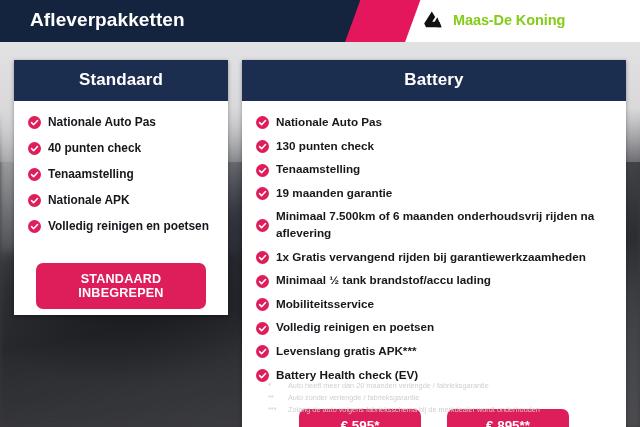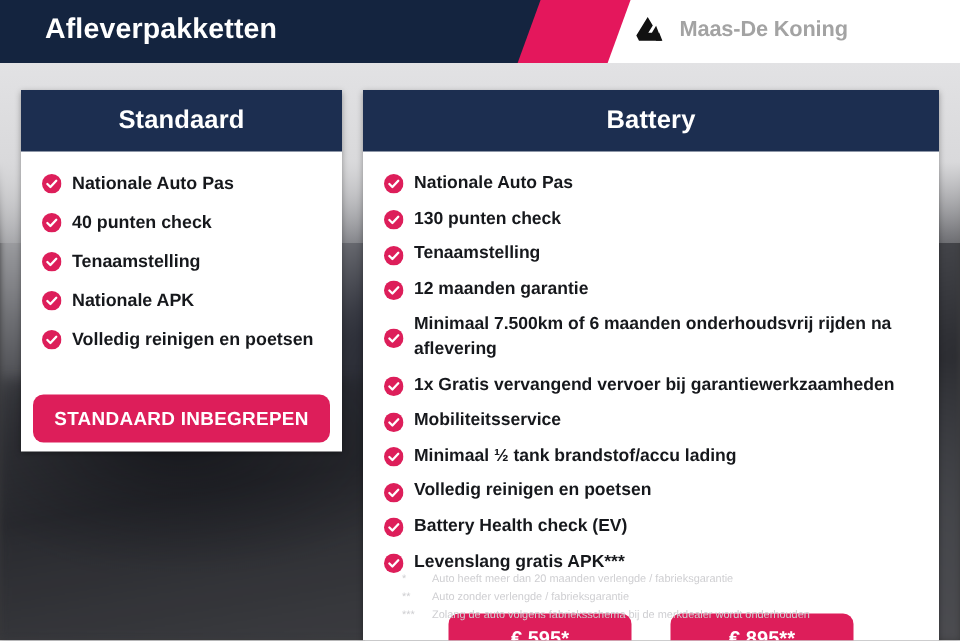--- a/index.html
+++ b/index.html
@@ -65,21 +65,21 @@
     width: 260px; height: 70px;
     background: #ffffff;
     transform: skewX(-20deg);
   }
   .brand {
     position: absolute; left: 424px; top: 11px;
     display: flex; align-items: center; gap: 7px;
   }
   .brand-mark { display: block; }
   .brand-name {
-    color: #a3a3a3;
+    color: #84cc16;
     font-size: 14.5px;
     font-weight: bold;
     letter-spacing: -0.1px;
     white-space: nowrap;
   }
 
   
   .card {
     position: absolute;
     background: #ffffff;
@@ -115,21 +115,21 @@
     margin-top: 1px;
   }
   .feat-text {
     font-size: 11.7px;
     font-weight: bold;
     color: #16181c;
     line-height: 1.42;
   }
   .card-standard .feat-text { font-size: 11.9px; }
 
-  .btn-standard-wrap { padding: 16px 8px 6px; }
+  .btn-standard-wrap { padding: 16px 22px 6px; }
   .btn-standard {
     display: block;
     width: 100%;
     background: #dd1e5a;
     color: #ffffff;
     border: none;
     border-radius: 7px;
     padding: 9px 4px;
     font-family: inherit;
     font-size: 12.6px;
@@ -265,70 +265,70 @@
             <circle cx="8" cy="8" r="8" fill="#dd1e5a"></circle>
             <path d="M4.4 8.2 L6.9 10.7 L11.7 5.6" stroke="#ffffff" stroke-width="1.9" fill="none" stroke-linecap="round" stroke-linejoin="round"></path>
           </svg>
           <span class="feat-text">Tenaamstelling</span>
         </li>
         <li>
           <svg class="check" viewBox="0 0 16 16">
             <circle cx="8" cy="8" r="8" fill="#dd1e5a"></circle>
             <path d="M4.4 8.2 L6.9 10.7 L11.7 5.6" stroke="#ffffff" stroke-width="1.9" fill="none" stroke-linecap="round" stroke-linejoin="round"></path>
           </svg>
-          <span class="feat-text">12 maanden garantie</span>
+          <span class="feat-text">19 maanden garantie</span>
         </li>
         <li>
           <svg class="check" viewBox="0 0 16 16">
             <circle cx="8" cy="8" r="8" fill="#dd1e5a"></circle>
             <path d="M4.4 8.2 L6.9 10.7 L11.7 5.6" stroke="#ffffff" stroke-width="1.9" fill="none" stroke-linecap="round" stroke-linejoin="round"></path>
           </svg>
           <span class="feat-text">Minimaal 7.500km of 6 maanden onderhoudsvrij rijden na aflevering</span>
         </li>
         <li>
           <svg class="check" viewBox="0 0 16 16">
             <circle cx="8" cy="8" r="8" fill="#dd1e5a"></circle>
             <path d="M4.4 8.2 L6.9 10.7 L11.7 5.6" stroke="#ffffff" stroke-width="1.9" fill="none" stroke-linecap="round" stroke-linejoin="round"></path>
           </svg>
-          <span class="feat-text">1x Gratis vervangend vervoer bij garantiewerkzaamheden</span>
+          <span class="feat-text">1x Gratis vervangend rijden bij garantiewerkzaamheden</span>
+        </li>
+        <li>
+          <svg class="check" viewBox="0 0 16 16">
+            <circle cx="8" cy="8" r="8" fill="#dd1e5a"></circle>
+            <path d="M4.4 8.2 L6.9 10.7 L11.7 5.6" stroke="#ffffff" stroke-width="1.9" fill="none" stroke-linecap="round" stroke-linejoin="round"></path>
+          </svg>
+          <span class="feat-text">Minimaal ½ tank brandstof/accu lading</span>
         </li>
         <li>
           <svg class="check" viewBox="0 0 16 16">
             <circle cx="8" cy="8" r="8" fill="#dd1e5a"></circle>
             <path d="M4.4 8.2 L6.9 10.7 L11.7 5.6" stroke="#ffffff" stroke-width="1.9" fill="none" stroke-linecap="round" stroke-linejoin="round"></path>
           </svg>
           <span class="feat-text">Mobiliteitsservice</span>
         </li>
         <li>
           <svg class="check" viewBox="0 0 16 16">
             <circle cx="8" cy="8" r="8" fill="#dd1e5a"></circle>
             <path d="M4.4 8.2 L6.9 10.7 L11.7 5.6" stroke="#ffffff" stroke-width="1.9" fill="none" stroke-linecap="round" stroke-linejoin="round"></path>
           </svg>
-          <span class="feat-text">Minimaal ½ tank brandstof/accu lading</span>
-        </li>
-        <li>
-          <svg class="check" viewBox="0 0 16 16">
-            <circle cx="8" cy="8" r="8" fill="#dd1e5a"></circle>
-            <path d="M4.4 8.2 L6.9 10.7 L11.7 5.6" stroke="#ffffff" stroke-width="1.9" fill="none" stroke-linecap="round" stroke-linejoin="round"></path>
-          </svg>
           <span class="feat-text">Volledig reinigen en poetsen</span>
         </li>
         <li>
           <svg class="check" viewBox="0 0 16 16">
             <circle cx="8" cy="8" r="8" fill="#dd1e5a"></circle>
             <path d="M4.4 8.2 L6.9 10.7 L11.7 5.6" stroke="#ffffff" stroke-width="1.9" fill="none" stroke-linecap="round" stroke-linejoin="round"></path>
           </svg>
+          <span class="feat-text">Levenslang gratis APK***</span>
+        </li>
+        <li>
+          <svg class="check" viewBox="0 0 16 16">
+            <circle cx="8" cy="8" r="8" fill="#dd1e5a"></circle>
+            <path d="M4.4 8.2 L6.9 10.7 L11.7 5.6" stroke="#ffffff" stroke-width="1.9" fill="none" stroke-linecap="round" stroke-linejoin="round"></path>
+          </svg>
           <span class="feat-text">Battery Health check (EV)</span>
-        </li>
-        <li>
-          <svg class="check" viewBox="0 0 16 16">
-            <circle cx="8" cy="8" r="8" fill="#dd1e5a"></circle>
-            <path d="M4.4 8.2 L6.9 10.7 L11.7 5.6" stroke="#ffffff" stroke-width="1.9" fill="none" stroke-linecap="round" stroke-linejoin="round"></path>
-          </svg>
-          <span class="feat-text">Levenslang gratis APK***</span>
         </li>
       </ul>
     </div>
     <div class="price-row">
       <button class="btn-price">€ 595*</button>
       <button class="btn-price">€ 895**</button>
     </div>
   </div>
 
   <div class="footnotes">

